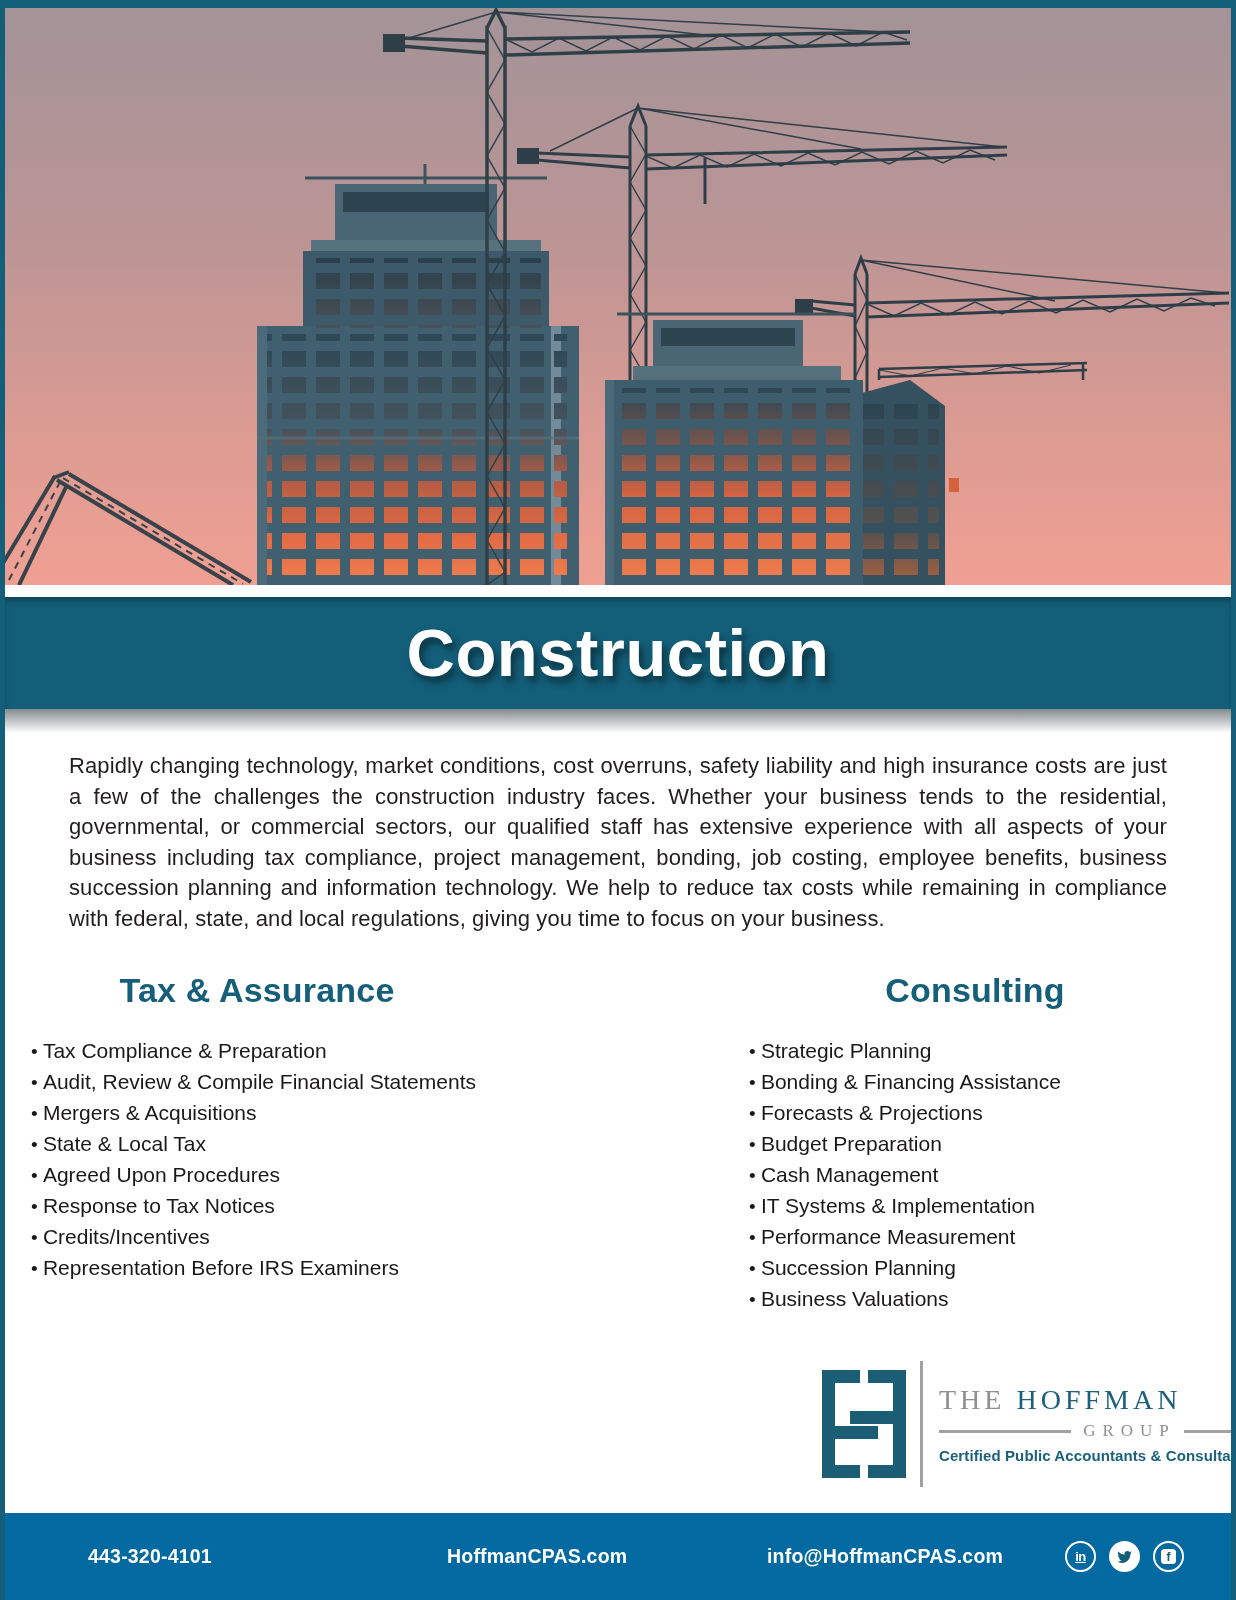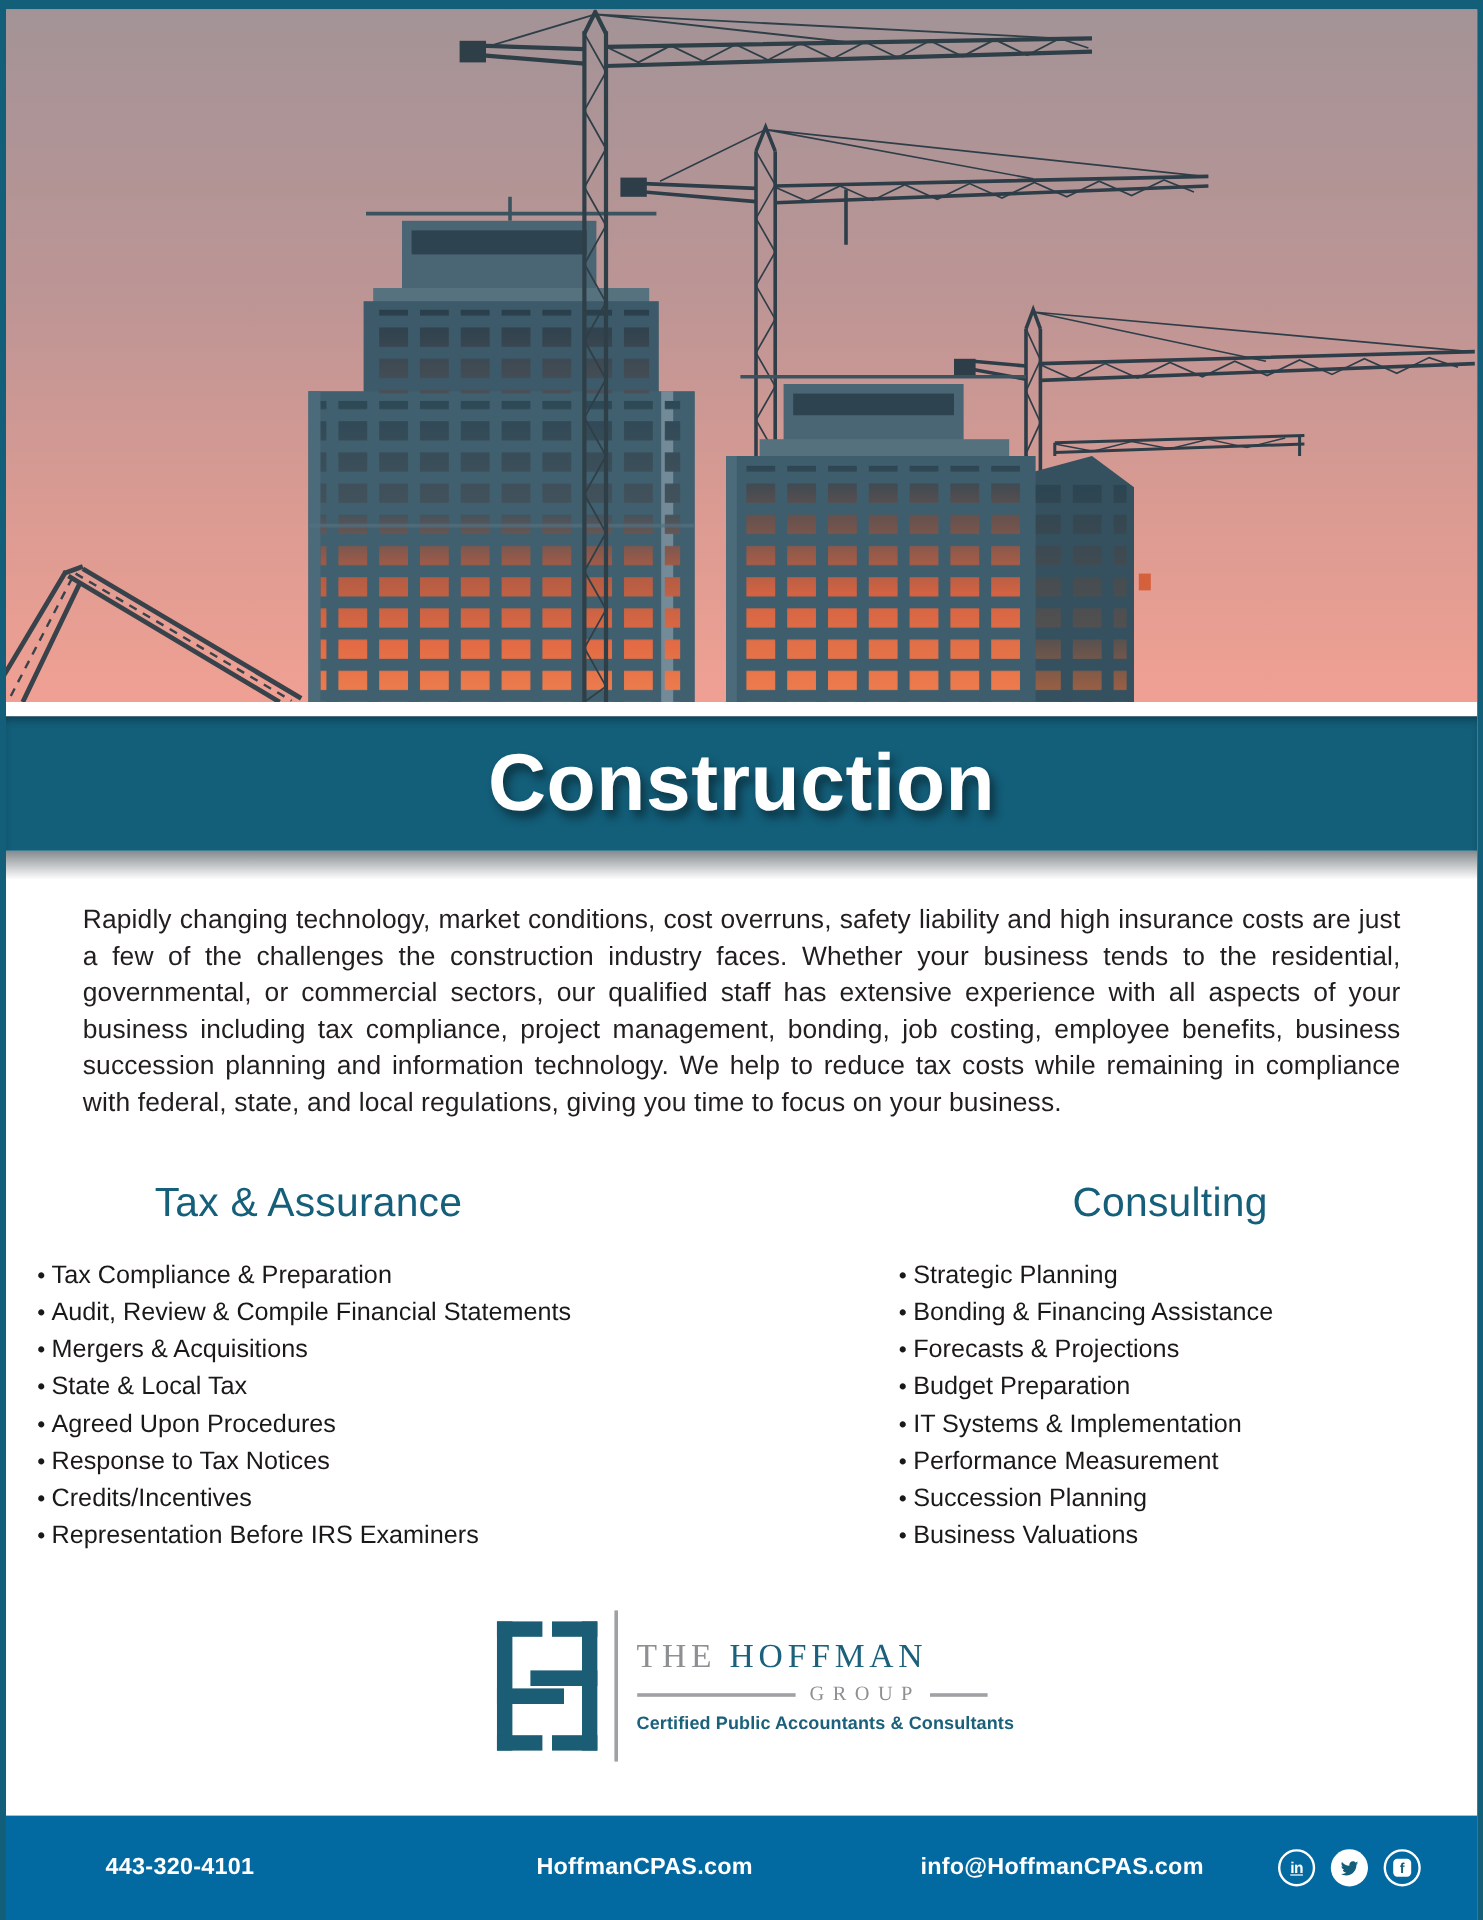--- a/index.html
+++ b/index.html
@@ -42,34 +42,34 @@
     width:1098px; margin:18px auto 0 auto;
     font-size:22px; line-height:30.5px; letter-spacing:0.1px;
     color:#221e1f; text-align:justify;
   }
   .columns {
     display:flex; justify-content:space-between;
     padding:0 30px 0 26px; margin-top:36px;
   }
   .svc-col { width:452px; }
   .svc-heading {
-    margin:12px; text-align:center;
-    color:#155f7a; font-size:34px; font-weight:normal; letter-spacing:0.2px;
+    margin:0; text-align:center;
+    color:#155f7a; font-size:34px; font-weight:bold; letter-spacing:0.2px;
     line-height:40px;
   }
   .svc-list {
     list-style:none; margin:26px 0 0 0; padding:0;
     color:#1b1819;
     font-size:21px; line-height:30px;
   }
   .svc-list li::before { content:"\2022\00a0"; font-size:19px; }
   
   .logo-row {
     margin-top:46px;
-    display:flex; justify-content:center; align-items:center;
+    display:flex; justify-content:flex-end; align-items:center;
   }
   .logo-mark { width:84px; height:108px; flex:none; }
   .logo-divider {
     width:3px; height:126px; background:#9fa1a4;
     margin:0 16px 0 14px; flex:none;
   }
   .logo-textblock { width:292px; }
   .logo-name {
     font-family:"Liberation Serif", serif;
     font-size:28px; letter-spacing:4px; white-space:nowrap;
@@ -269,20 +269,21 @@
             <li>Representation Before IRS Examiners</li>
           </ul>
         </div>
         <div class="svc-col">
           <h2 class="svc-heading">Consulting</h2>
           <ul class="svc-list">
             <li>Strategic Planning</li>
             <li>Bonding &amp; Financing Assistance</li>
             <li>Forecasts &amp; Projections</li>
             <li>Budget Preparation</li>
+            <li>Cash Management</li>
             <li>IT Systems &amp; Implementation</li>
             <li>Performance Measurement</li>
             <li>Succession Planning</li>
             <li>Business Valuations</li>
           </ul>
         </div>
       </div>
 
     <div class="logo-row">
       <svg class="logo-mark" viewBox="0 0 84 108">

